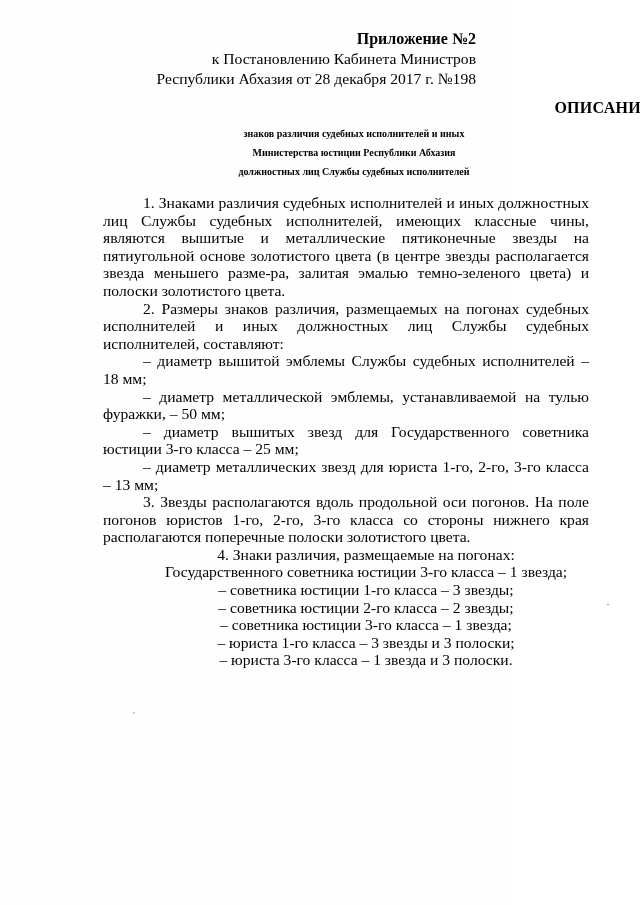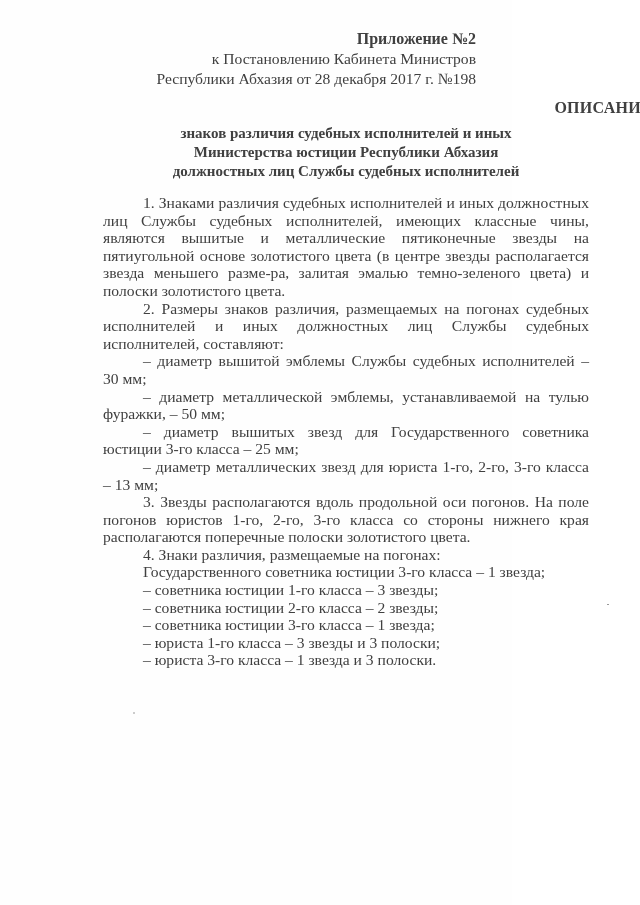--- a/index.html
+++ b/index.html
@@ -1,42 +1,42 @@
 <!DOCTYPE html>
 <html><head>
 <meta charset="utf-8">
 <style>
   html, body { margin: 0; padding: 0; background: #ffffff; }
   body { width: 640px; height: 905px; position: relative; overflow: hidden; }
   .page {
     position: absolute; left: 0; top: 0; width: 512px; height: 905px;
     background: #fefefe;
     font-family: "Liberation Serif", serif;
-    color: #404040;
+    color: #000000;
     font-size: 15.6px;
   }
   .header-block {
     position: absolute; right: 36px; top: 29px;
     text-align: right; line-height: 20px;
   }
   .header-block .title { font-weight: bold; font-size: 16px; }
   .doc-title {
     position: absolute; left: 12px; width: 640px; top: 99px;
     text-align: right; font-weight: bold; font-size: 16px; letter-spacing: 0.3px;
   }
   .doc-subtitle {
-    position: absolute; left: 103px; width: 486px; top: 124px;
-    text-align: center; font-weight: bold; font-size: 15px; line-height: 19px;
+    position: absolute; left: 111px; width: 486px; top: 124px;
+    text-align: center; font-weight: bold; font-size: 10px; line-height: 19px;
   }
   .body {
     position: absolute; left: 103px; top: 194px; width: 486px;
     line-height: 17.6px;
   }
   .para { text-align: justify; text-indent: 40px; margin: 0; }
-  .list-item { margin: 0; padding-left: 40px; text-align: left; }
+  .list-item { margin: 0; padding-left: 40px; text-align: center; }
   .dot { position:absolute; left: 607px; top: 604px; width: 2px; height: 1px; background:#999; }
   .dot2 { position:absolute; left: 133px; top: 712px; width: 2px; height: 2px; background:#bbb; border-radius:1px; }
 </style>
 </head>
 <body>
 
 <div class="page">
 
   <div class="header-block">
     <div class="title">Приложение №2</div>
@@ -48,21 +48,21 @@
 
   <div class="doc-subtitle">
     <div>знаков различия судебных исполнителей и иных</div>
     <div>Министерства юстиции Республики Абхазия</div>
     <div>должностных лиц Службы судебных исполнителей</div>
   </div>
 
   <div class="body">
     <p class="para">1. Знаками различия судебных исполнителей и иных должностных лиц Службы судебных исполнителей, имеющих классные чины, являются вышитые и металлические пятиконечные звезды на пятиугольной основе золотистого цвета (в центре звезды располагается звезда меньшего разме-ра, залитая эмалью темно-зеленого цвета) и полоски золотистого цвета.</p>
     <p class="para">2. Размеры знаков различия, размещаемых на погонах судебных исполнителей и иных должностных лиц Службы судебных исполнителей, составляют:</p>
-    <p class="para">– диаметр вышитой эмблемы Службы судебных исполнителей – 30 мм;</p>
+    <p class="para">– диаметр вышитой эмблемы Службы судебных исполнителей – 18 мм;</p>
     <p class="para">– диаметр металлической эмблемы, устанавливаемой на тулью фуражки, – 50 мм;</p>
     <p class="para">– диаметр вышитых звезд для Государственного советника юстиции 3-го класса – 25 мм;</p>
     <p class="para">– диаметр металлических звезд для юриста 1-го, 2-го, 3-го класса – 13 мм;</p>
     <p class="para">3. Звезды располагаются вдоль продольной оси погонов. На поле погонов юристов 1-го, 2-го, 3-го класса со стороны нижнего края располагаются поперечные полоски золотистого цвета.</p>
     <p class="list-item">4. Знаки различия, размещаемые на погонах:</p>
     <p class="list-item">Государственного советника юстиции 3-го класса – 1 звезда;</p>
     <p class="list-item">– советника юстиции 1-го класса – 3 звезды;</p>
     <p class="list-item">– советника юстиции 2-го класса – 2 звезды;</p>
     <p class="list-item">– советника юстиции 3-го класса – 1 звезда;</p>
     <p class="list-item">– юриста 1-го класса – 3 звезды и 3 полоски;</p>

